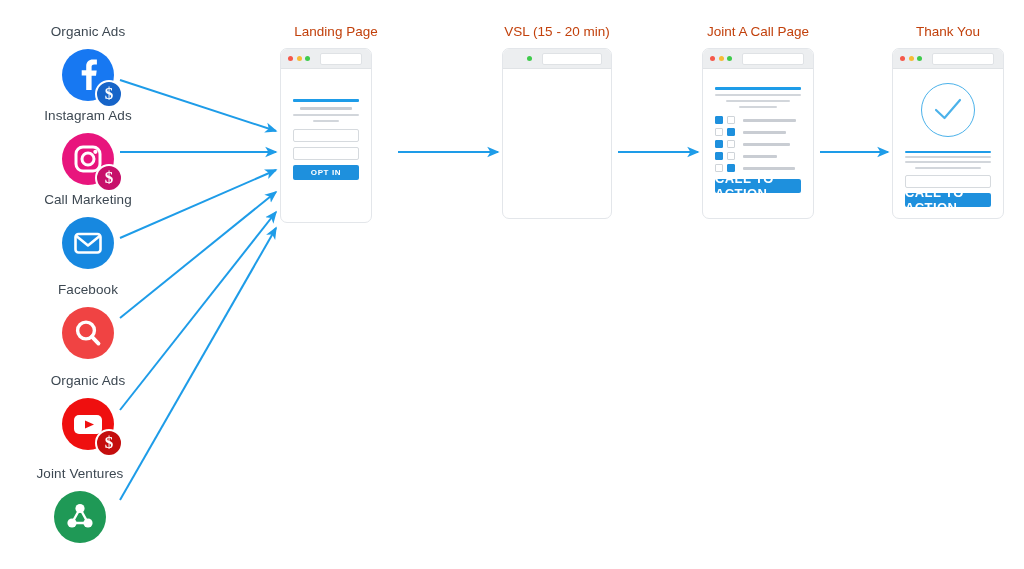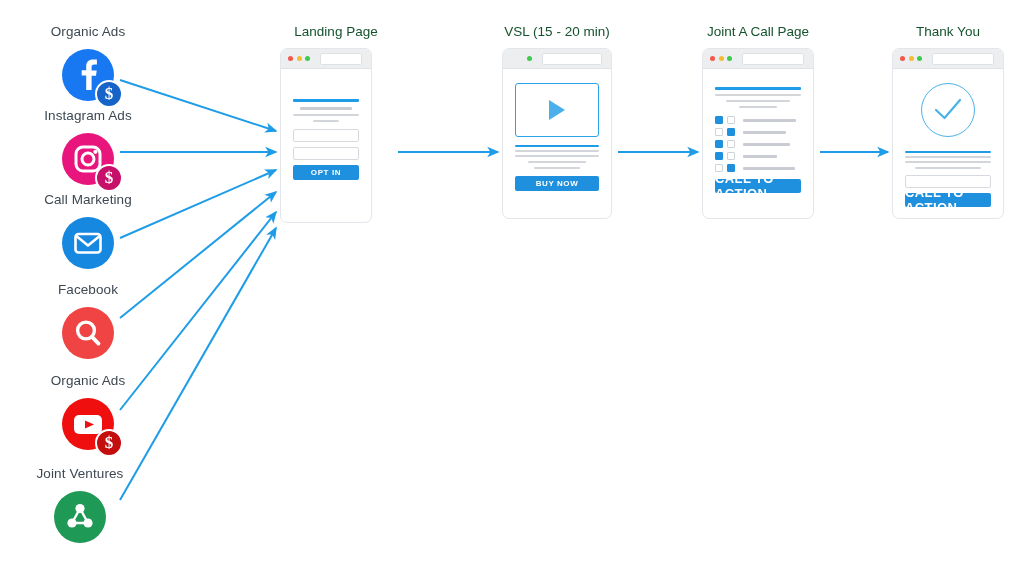--- a/index.html
+++ b/index.html
@@ -40,21 +40,21 @@
     font-size:17px;font-weight:bold;color:#fff;
     font-family:"Liberation Serif", serif;
     border:2px solid #fff;
     box-sizing:border-box;
   }
 
   
   .page{position:absolute;}
   .page .page-title{
     position:absolute;left:50%;transform:translateX(-50%);
-    top:0;white-space:nowrap;font-size:13.5px;color:#14532d;
+    top:0;white-space:nowrap;font-size:13.5px;color:#c2410c;
   }
   .card{
     position:absolute;top:24px;left:0;
     background:#ffffff;
     border:1px solid #e3e6ea;
     border-radius:7px;
     box-sizing:border-box;
     overflow:hidden;
   }
   .chrome{
@@ -225,38 +225,20 @@
       </div>
       <div class="page" style="left: 502px; top: 24px; width: 110px;">
         <div class="page-title">VSL (15 - 20 min)</div>
         <div class="card" style="width: 110px; height: 171px;">
           <div class="chrome">
             <span class="dot off"></span>
             <span class="dot off"></span>
             <span class="dot g"></span>
             <div class="urlbar"></div>
           </div>
-          <div class="body">
-    <div style="height:14px"></div>
-    <div class="video" style="height:52px">
-      <span class="play-hollow"></span>
-    </div>
-    <div style="height:8px"></div>
-    <div class="hline blue" style="width:100%;height:2px"></div>
-    <div style="height:3px"></div>
-    <div class="hline thin" style="width:100%"></div>
-    <div style="height:3px"></div>
-    <div class="hline thin" style="width:100%"></div>
-    <div style="height:4px"></div>
-    <div class="hline thin" style="width:70%"></div>
-    <div style="height:4px"></div>
-    <div class="hline thin" style="width:55%"></div>
-    <div style="height:7px"></div>
-    <div class="cta" style="height:15px">BUY NOW</div>
-  </div>
         </div>
       </div>
       <div class="page" style="left: 702px; top: 24px; width: 112px;">
         <div class="page-title">Joint A Call Page</div>
         <div class="card" style="width: 112px; height: 171px;">
           <div class="chrome">
             <span class="dot r"></span>
             <span class="dot y"></span>
             <span class="dot g"></span>
             <div class="urlbar"></div>

